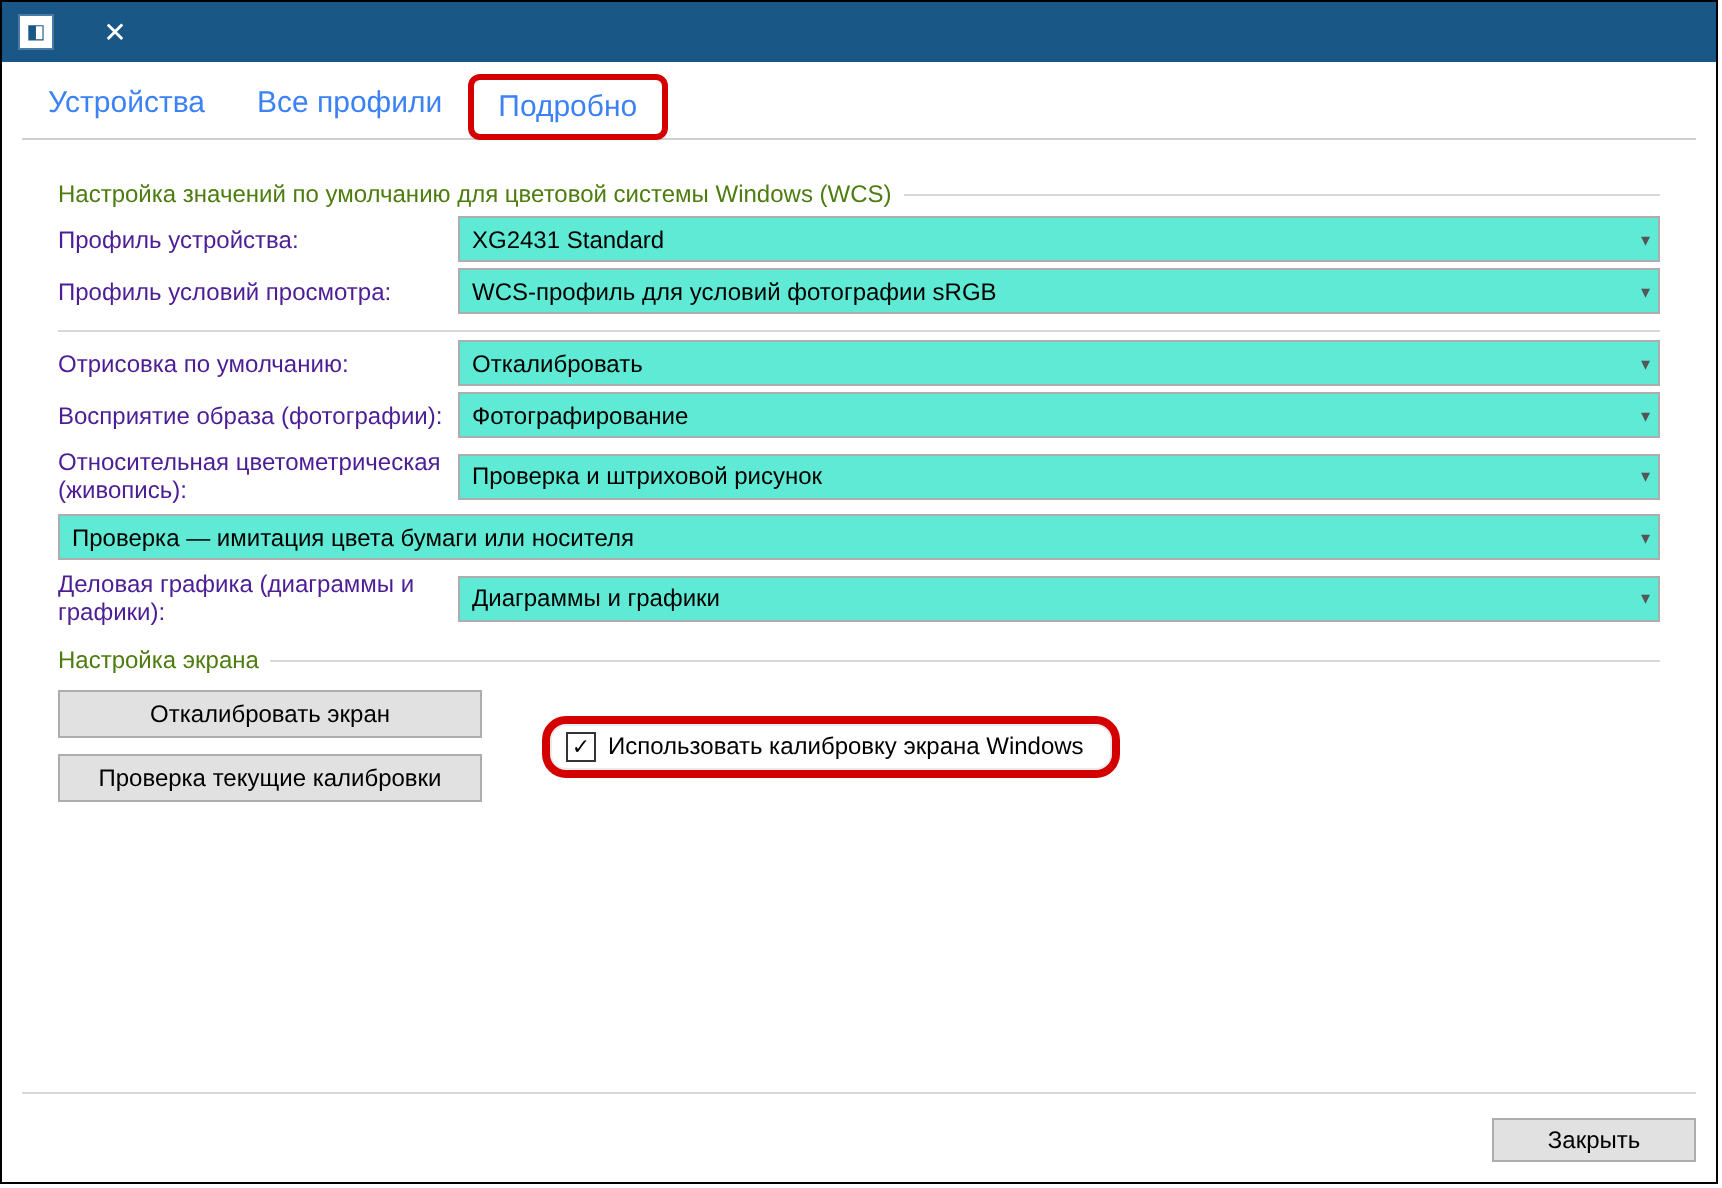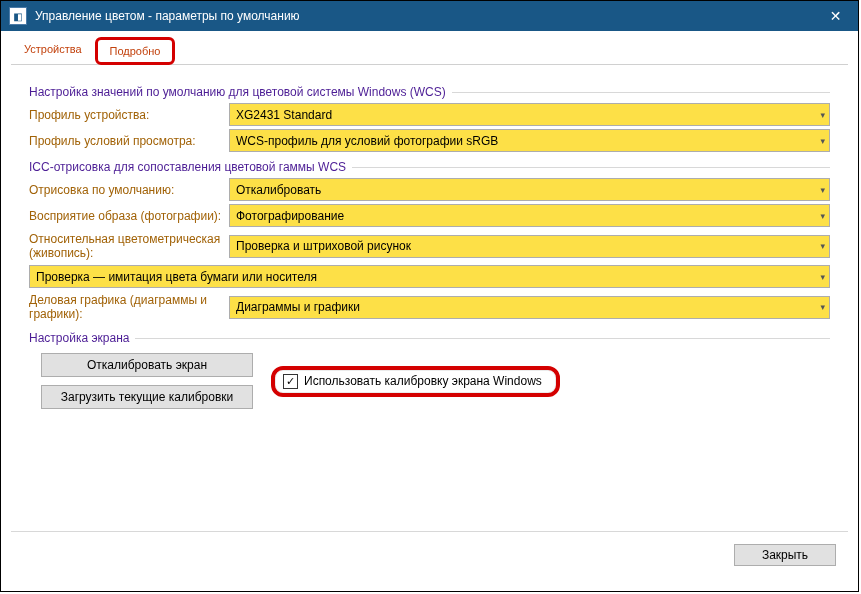--- a/index.html
+++ b/index.html
@@ -3,53 +3,53 @@
 <meta charset="utf-8">
 <style>
 html,body{margin:0;padding:0;font-family:"Segoe UI",Tahoma,sans-serif;font-size:12px;color:#000;background:#fff}
 .outer{border:1px solid #000;width:859px;height:592px;box-sizing:border-box;position:relative;background:#fff}
 .titlebar{background:#195786;color:#fff;height:30px;display:flex;align-items:center;padding:0 0 0 8px}
 .titlebar .icon{width:16px;height:16px;background:#fff;margin-right:8px;display:flex;align-items:center;justify-content:center;font-size:10px;color:#195786;border:1px solid #4a7ba8}
 .titlebar .title{flex:1;font-size:12px}
 .titlebar .close{width:45px;height:30px;display:flex;align-items:center;justify-content:center;font-size:14px;color:#fff;cursor:pointer}
 .body{padding:6px 10px 0 10px}
 .tabs{display:flex;border-bottom:1px solid #d0d0d0;margin-bottom:8px}
-.tab{padding:5px 12px;font-size:11px;border:1px solid transparent;border-bottom:none;cursor:pointer;margin-bottom:-1px;color:#c2410c}
+.tab{padding:5px 12px;font-size:15px;border:1px solid transparent;border-bottom:none;cursor:pointer;margin-bottom:-1px;color:#3b82f6}
 .tab.active{border:3px solid #d40000;border-radius:6px;background:#fff;position:relative;z-index:2}
 .group{margin:0 18px 6px 18px;padding-top:4px}
 .row{display:flex;align-items:center;margin:3px 0}
 .row-tall{align-items:center}
-.label{width:200px;font-size:12px;padding:2px 0;color:#a16207}
-.combo{flex:1;display:flex;align-items:center;height:21px;background:#fde047;border:1px solid #adadad;padding:0 4px 0 6px;cursor:pointer;position:relative}
+.label{width:200px;font-size:12px;padding:2px 0;color:#4c1d95}
+.combo{flex:1;display:flex;align-items:center;height:21px;background:#5eead4;border:1px solid #adadad;padding:0 4px 0 6px;cursor:pointer;position:relative}
 .combo .val{flex:1;font-size:12px;color:#000;white-space:nowrap;overflow:hidden}
 .combo .arr{font-size:9px;color:#555;margin-left:4px}
 .section-line{display:flex;align-items:center;margin:8px 0 4px 0}
-.section-line .txt{font-size:12px;color:#4c1d95;padding-right:6px;white-space:nowrap}
+.section-line .txt{font-size:12px;color:#4d7c0f;padding-right:6px;white-space:nowrap}
 .section-line .ln{flex:1;height:1px;background:#d8d8d8}
-.btn{background:#e1e1e1;border:1px solid #adadad;padding:4px 10px;font-size:12px;min-width:190px;text-align:center;cursor:pointer;margin:4px 12px}
+.btn{background:#e1e1e1;border:1px solid #adadad;padding:4px 10px;font-size:12px;min-width:190px;text-align:center;cursor:pointer;margin:4px 0}
 .calib-row{display:flex;align-items:center}
 .calib-btns{display:flex;flex-direction:column;width:212px}
 .highlight{border:4px solid #d40000;border-radius:12px;padding:4px 14px 4px 8px;display:flex;align-items:center;margin-left:30px;box-shadow:0 0 0 1px rgba(0,0,0,0.08) inset}
 .chk{width:13px;height:13px;border:1px solid #333;margin-right:6px;display:flex;align-items:center;justify-content:center;font-size:11px;background:#fff}
-.footer{position:absolute;left:10px;right:10px;bottom:21px;border-top:1px solid #d8d8d8;padding-top:8px;display:flex;justify-content:flex-end}
+.footer{position:absolute;left:10px;right:10px;bottom:6px;border-top:1px solid #d8d8d8;padding-top:8px;display:flex;justify-content:flex-end}
 .footer .btn{min-width:72px;padding:3px 14px}
 </style>
 </head>
 <body>
 
 <div class="outer">
   <div class="titlebar">
     <div class="icon">◧</div>
-    <div class="title">Управление цветом - параметры по умолчанию</div>
     <div class="close">✕</div>
   </div>
 
   <div class="body">
     <div class="tabs">
       <div class="tab">Устройства</div>
+      <div class="tab">Все профили</div>
       <div class="tab active">Подробно</div>
     </div>
 
     <div class="group">
       <div class="section-line">
         <span class="txt">Настройка значений по умолчанию для цветовой системы Windows (WCS)</span>
           <div class="ln"></div>
       </div>
       <div class="row">
         <div class="label">Профиль устройства:</div>
@@ -60,21 +60,20 @@
       </div>
       <div class="row">
         <div class="label">Профиль условий просмотра:</div>
         <div class="combo">
           <span class="val">WCS-профиль для условий фотографии sRGB</span>
           <span class="arr">▾</span>
         </div>
       </div>
 
       <div class="section-line">
-        <span class="txt">ICC-отрисовка для сопоставления цветовой гаммы WCS</span>
           <div class="ln"></div>
       </div>
       <div class="row">
         <div class="label">Отрисовка по умолчанию:</div>
         <div class="combo">
           <span class="val">Откалибровать</span>
           <span class="arr">▾</span>
         </div>
       </div>
       <div class="row row-tall">
@@ -105,21 +104,21 @@
         </div>
       </div>
 
       <div class="section-line">
         <span class="txt">Настройка экрана</span>
           <div class="ln"></div>
       </div>
       <div class="calib-row">
         <div class="calib-btns">
           <div class="btn">Откалибровать экран</div>
-          <div class="btn">Загрузить текущие калибровки</div>
+          <div class="btn">Проверка текущие калибровки</div>
         </div>
         <div class="highlight">
           <div class="chk">✓</div>
           <span>Использовать калибровку экрана Windows</span>
         </div>
       </div>
     </div>
   </div>
 
   <div class="footer">

